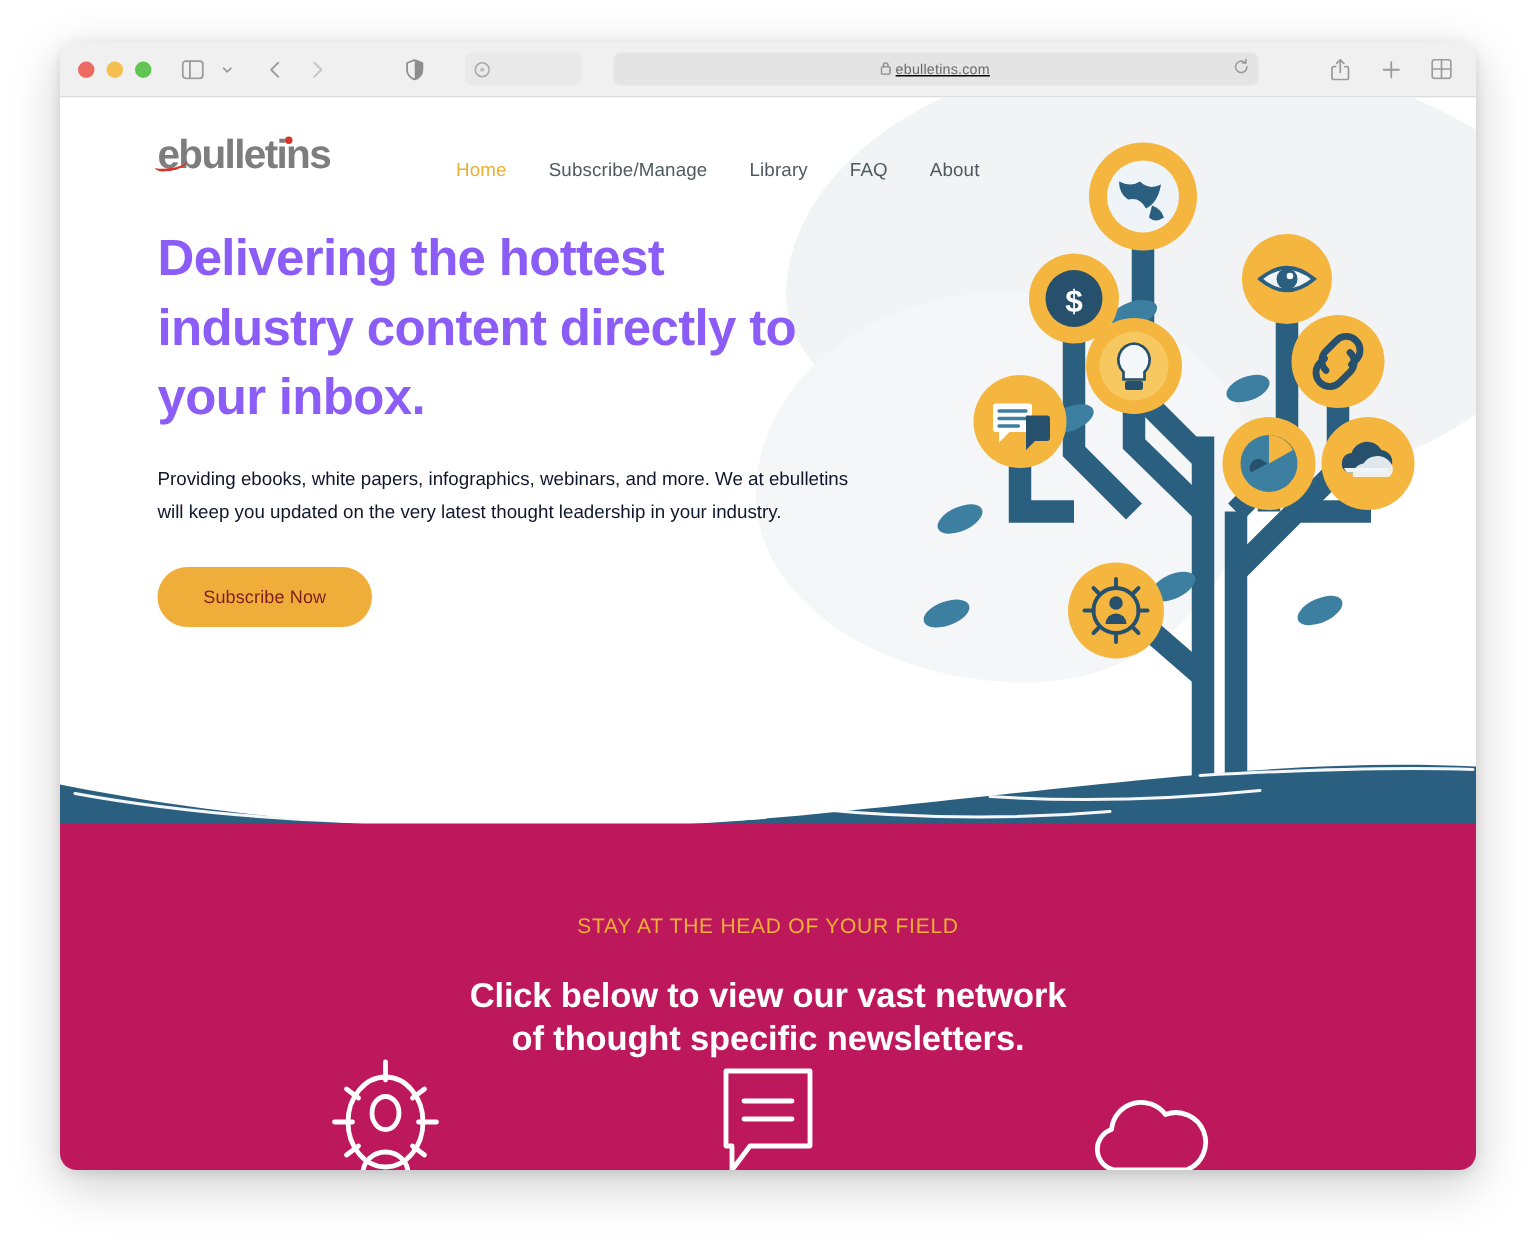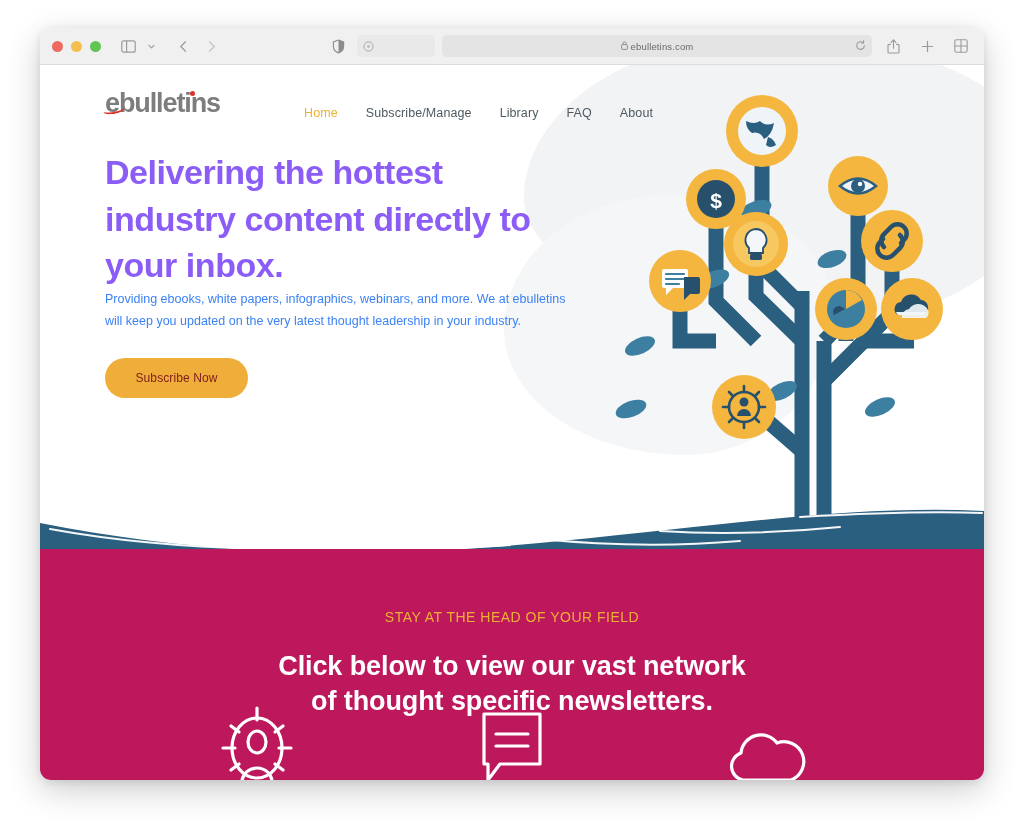--- a/index.html
+++ b/index.html
@@ -66,23 +66,24 @@
   }
   .chrome-btn svg { display: block; }
 
   .sidebar-group { display: flex; align-items: center; gap: 1px; margin-right: 10px; }
   .nav-group { display: flex; align-items: center; gap: 6px; }
 
   .chrome-mid {
     flex: 1;
     display: flex;
     align-items: center;
-    justify-content: flex-end;
-    gap: 7px;
+    justify-content: center;
+    gap: 21px;
     padding: 0 10px;
+    text-decoration: underline;
   }
 
   .shield-btn { margin-right: 1px; }
 
   .url-bar {
     position: relative;
     width: 430px;
     height: 22px;
     background: #e4e4e4;
     border-radius: 5px;
@@ -206,23 +207,24 @@
   }
   .hero-title {
     font-size: 34px;
     line-height: 1.37;
     font-weight: bold;
     color: #8b5cf6;
     letter-spacing: -0.45px;
     max-width: 470px;
   }
   .hero-sub {
+    margin-top: 20px;
     font-size: 12.5px;
     line-height: 1.75;
-    color: #3b82f6;
+    color: #0f172a;
     max-width: 468px;
   }
   .cta-btn {
     margin-top: 26px;
     display: inline-flex;
     align-items: center;
     justify-content: center;
     width: 143px;
     height: 40px;
     border-radius: 21px;
@@ -274,21 +276,21 @@
   .blue-inner { text-align: center; padding-top: 60px; }
 
   .eyebrow {
     font-size: 14px;
     color: #edb033;
     letter-spacing: 0.5px;
     font-weight: normal;
   }
   .blue-head {
     margin-top: 24px;
-    font-size: 27px;
+    font-size: 23px;
     font-weight: bold;
     color: #ffffff;
     line-height: 1.28;
     letter-spacing: -0.1px;
   }
 
   .feature-icons {
     position: absolute;
     left: 0;
     bottom: -8px;

